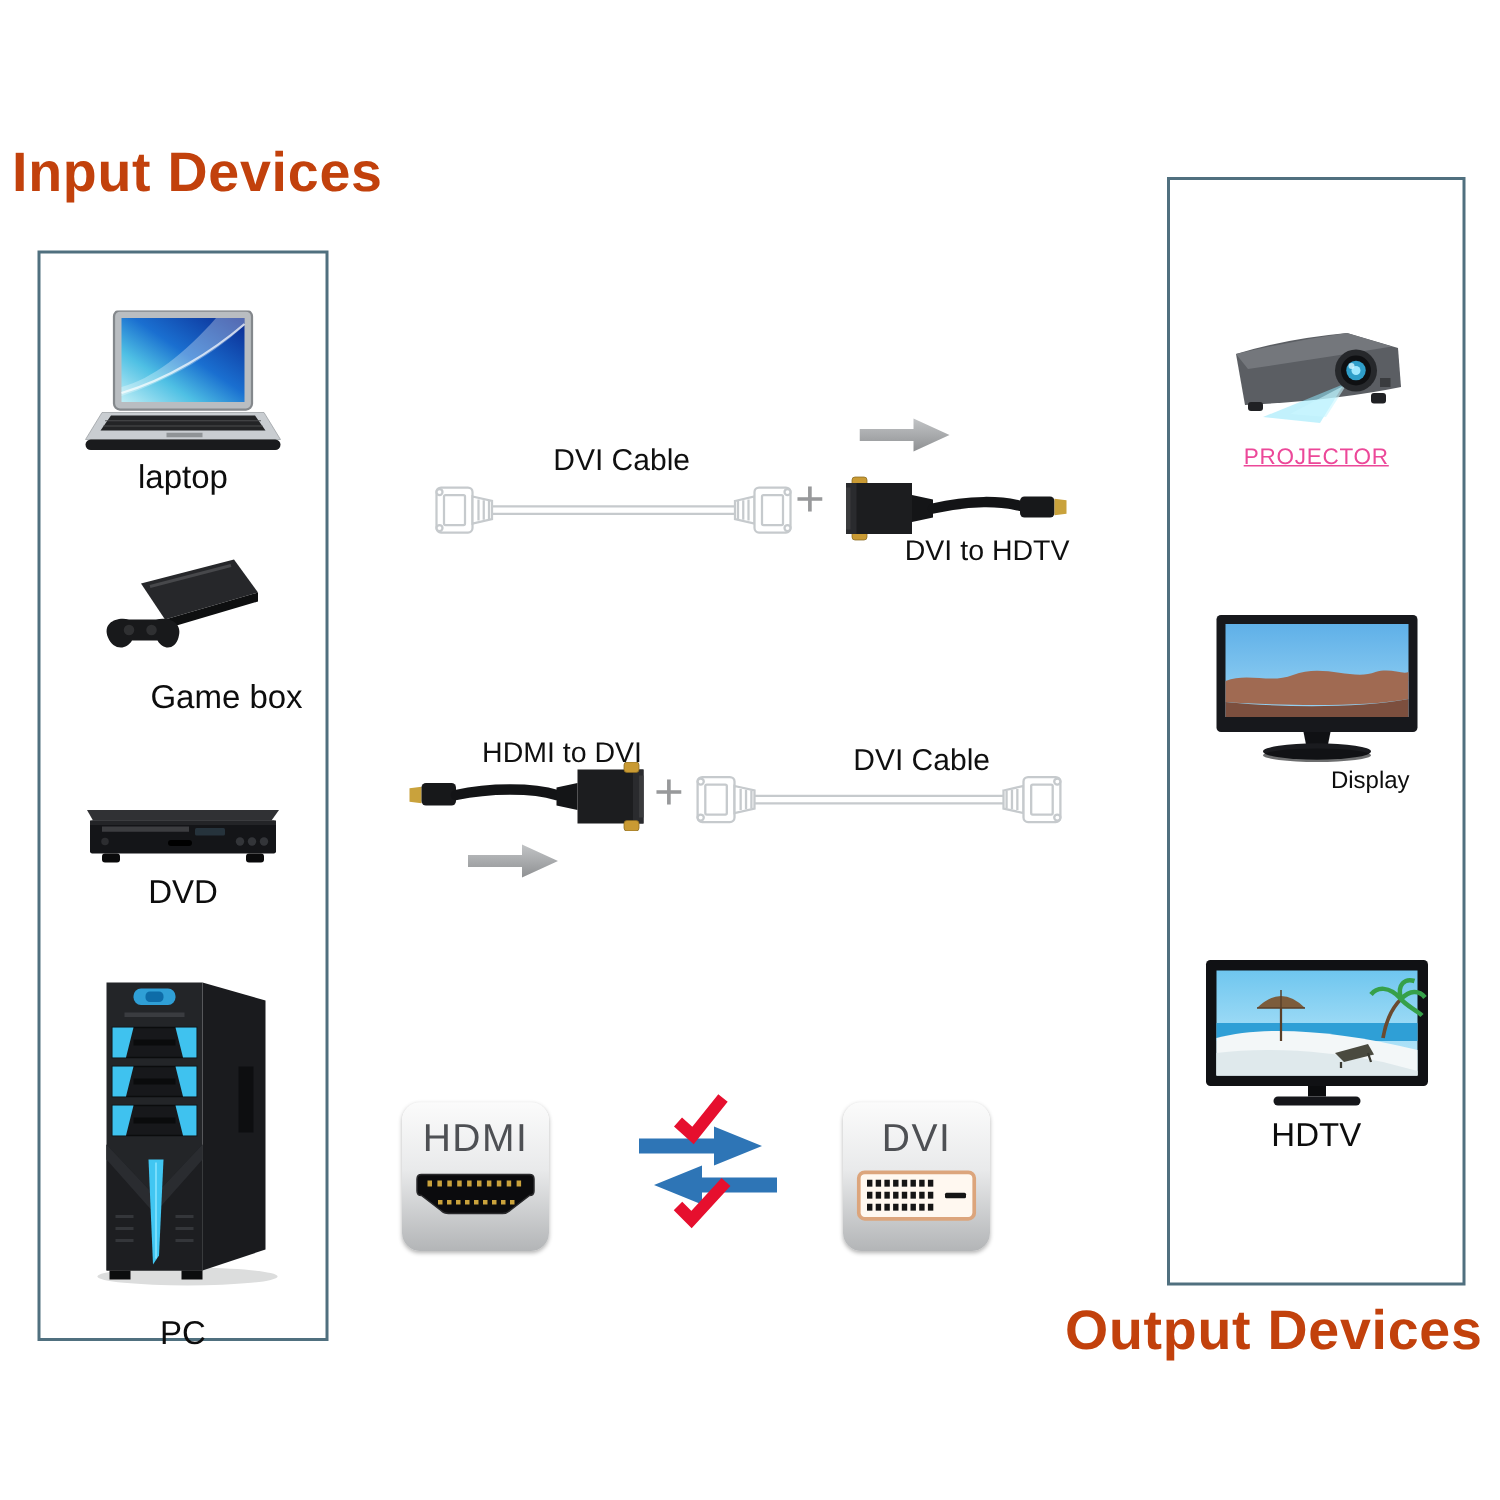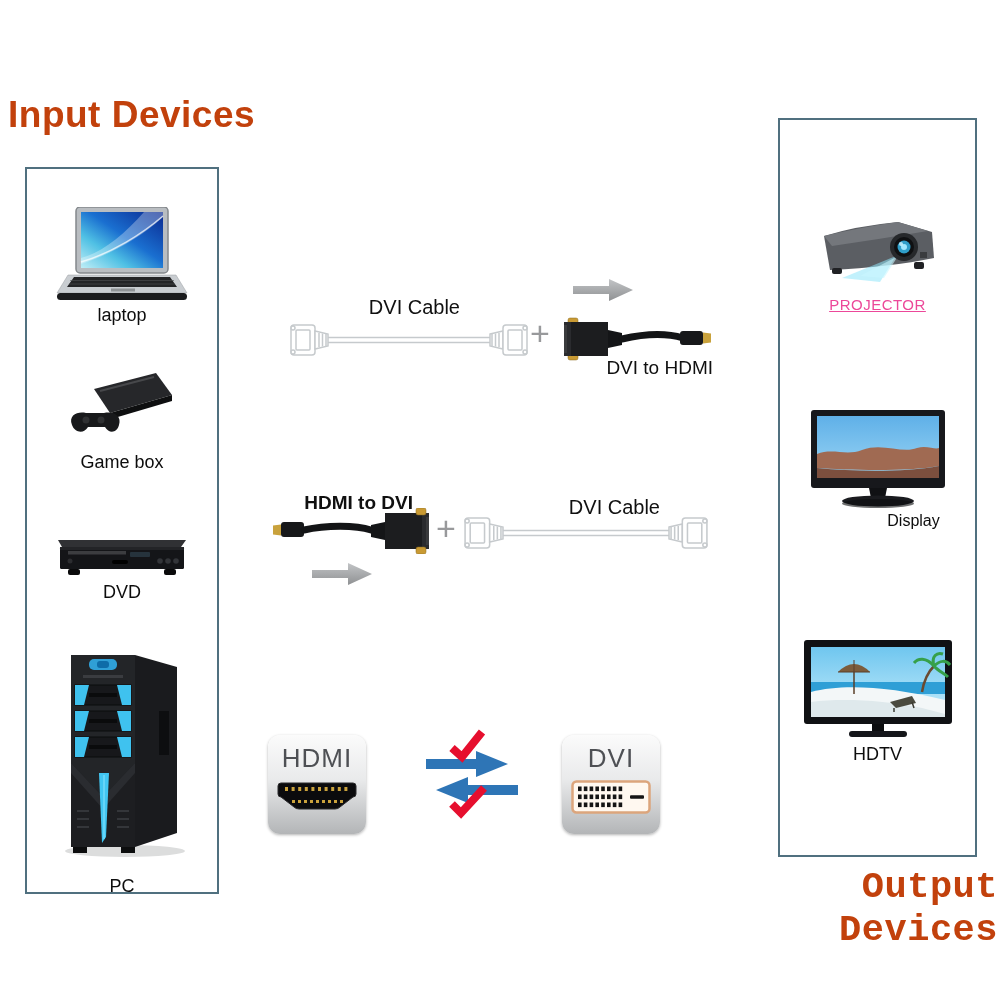--- a/index.html
+++ b/index.html
@@ -2,39 +2,39 @@
 <html><head>
 <meta charset="utf-8">
 <style>
   html,body{margin:0;padding:0;background:#fff;}
   body{font-family:"Liberation Sans", sans-serif;}
   .canvas{position:relative;width:1000px;height:1000px;background:#ffffff;overflow:hidden;}
   .abs{position:absolute;}
   .title{font-weight:bold;color:#c2410c;font-size:37px;line-height:1.15;letter-spacing:0.5px;}
   .devbox{border:2px solid #50707f;box-sizing:border-box;background:#fff;}
   .fig{position:absolute;left:50%;transform:translateX(-50%);}
-  .dev-label{position:absolute;left:0;width:100%;text-align:center;color:#0d0d0d;font-size:18px;}
+  .dev-label{position:absolute;left:0;width:100%;text-align:center;color:#0d0d0d;font-size:22px;}
   .dev-label.small{font-size:15px;letter-spacing:0.5px;color:#ec4899;text-decoration:underline;}
   .dev-label.big{font-size:16px;margin-left:36px;}
   .flow-label{position:absolute;text-align:right;color:#101010;font-size:20px;}
   .flow-label.sm{font-size:19px;}
   .plus{position:absolute;color:#98999b;font-size:34px;font-weight:400;line-height:1;}
   .badge{position:absolute;width:98px;height:99px;border-radius:12px;
          background:linear-gradient(180deg,#fbfbfb 0%,#e9eaeb 45%,#b3b5b7 100%);
          box-shadow:0 1px 3px rgba(0,0,0,.3);text-align:center;}
   .badge-label{display:block;margin-top:8px;font-size:26px;color:#4e5054;letter-spacing:1px;}
   .badge .glyph{display:block;margin:6px auto 0;}
 </style>
 </head>
 <body>
 
 <div class="canvas">
 
   <div class="abs title" style="left:8px;top:94px;">Input Devices</div>
-  <div class="abs title" style="left:710px;top:866px;width:288px;text-align:right;font-family:Liberation Mono, monospace;">Output Devices</div>
+  <div class="abs title" style="left:710px;top:866px;width:288px;text-align:left;">Output Devices</div>
 
   <div class="abs devbox" style="left:25px;top:167px;width:194px;height:727px;">
 
     <div class="fig" style="top:38px;">
       <svg width="132" height="96" viewBox="0 0 132 96">
         <defs>
           <linearGradient id="glap" x1="0" y1="1" x2="1" y2="0">
             <stop offset="0" stop-color="#bfeef6"></stop>
               <stop offset="0.3" stop-color="#4fc0e4"></stop>
             <stop offset="0.55" stop-color="#1a6fd0"></stop>
@@ -57,21 +57,21 @@
     <div class="fig" style="top:200px;">
       <svg width="116" height="80" viewBox="0 0 116 80">
         <path d="M30 20 L92 4 L108 26 L46 44 Z" fill="#26272a"></path>
         <path d="M46 44 L108 26 L108 32 L47 50 Z" fill="#0e0f10"></path>
         <path d="M36 22 L90 8" stroke="#47484b" stroke-width="2"></path>
         <path d="M8 56 C 4 46 14 42 22 44 L40 44 C 50 42 58 47 55 56 C 53 64 45 65 41 58 L24 58 C 20 65 11 64 8 56 Z" fill="#18191b"></path>
         <circle cx="22" cy="51" r="3.5" fill="#2f3032"></circle>
         <circle cx="37" cy="51" r="3.5" fill="#2f3032"></circle>
       </svg>
     </div>
-    <div class="dev-label" style="top:283px;">Game box</div>
+    <div class="dev-label" style="top:283px;padding-left:29px;">Game box</div>
 
     <div class="fig" style="top:365px;">
       <svg width="140" height="50" viewBox="0 0 140 50">
         <path d="M6 6 L134 6 L129 13 L10 13 Z" fill="#303134"></path>
         <rect x="8" y="13" width="124" height="22" rx="1.5" fill="#141518"></rect>
         <rect x="8" y="13" width="124" height="3" fill="#232427"></rect>
         <rect x="16" y="17" width="58" height="3.5" fill="#3c3d40"></rect>
         <rect x="78" y="18" width="20" height="5" rx="1" fill="#26333c"></rect>
         <rect x="60" y="26" width="16" height="4" rx="2" fill="#000"></rect>
         <circle cx="108" cy="27" r="2.8" fill="#333539"></circle>
@@ -231,23 +231,23 @@
       <rect x="12" y="37" width="10" height="7" rx="2" fill="#c99a33" stroke="#8a6a1f" stroke-width="0.5"></rect>
       <rect x="8" y="6" width="44" height="34" fill="#1c1d1f"></rect>
       <rect x="8" y="6" width="7" height="34" fill="#2a2b2e"></rect>
       <rect x="8" y="9" width="3" height="28" fill="#3a3b3d"></rect>
       <path d="M52 14 L66 17 L66 29 L52 32 Z" fill="#141517"></path>
       <path d="M66 23 C 90 17.5, 112 17.5, 127 22" stroke="#131416" stroke-width="7" fill="none" stroke-linecap="round"></path>
       <rect x="124" y="15" width="23" height="14" rx="3" fill="#17181a"></rect>
       <path d="M147 16.5 L155 17.5 L155 26.5 L147 27.5 Z" fill="#c9a23c"></path>
     </svg>
   </div>
-  <div class="flow-label sm" style="left:578px;top:357px;width:135px;">DVI to HDMI</div>
-
-  <div class="flow-label sm" style="left:283px;top:492px;width:130px;font-weight:bold;">HDMI to DVI</div>
+  <div class="flow-label sm" style="left:578px;top:357px;width:135px;">DVI to HDTV</div>
+
+  <div class="flow-label sm" style="left:298px;top:492px;width:130px;">HDMI to DVI</div>
 
   <div class="abs" style="left:270px;top:508px;">
     <svg width="168" height="46" viewBox="0 0 168 46">
       <path d="M3 17.5 L11 16.5 L11 27.5 L3 26.5 Z" fill="#c9a23c"></path>
       <rect x="11" y="14" width="23" height="15" rx="3" fill="#17181a"></rect>
       <path d="M34 22 C 56 17, 86 17, 101 22" stroke="#131416" stroke-width="7" fill="none" stroke-linecap="round"></path>
       <path d="M101 17 L115 14 L115 32 L101 29 Z" fill="#141517"></path>
       <rect x="115" y="5" width="44" height="36" fill="#1c1d1f"></rect>
       <rect x="152" y="5" width="7" height="36" fill="#2a2b2e"></rect>
       <rect x="156" y="9" width="3" height="28" fill="#3a3b3d"></rect>

